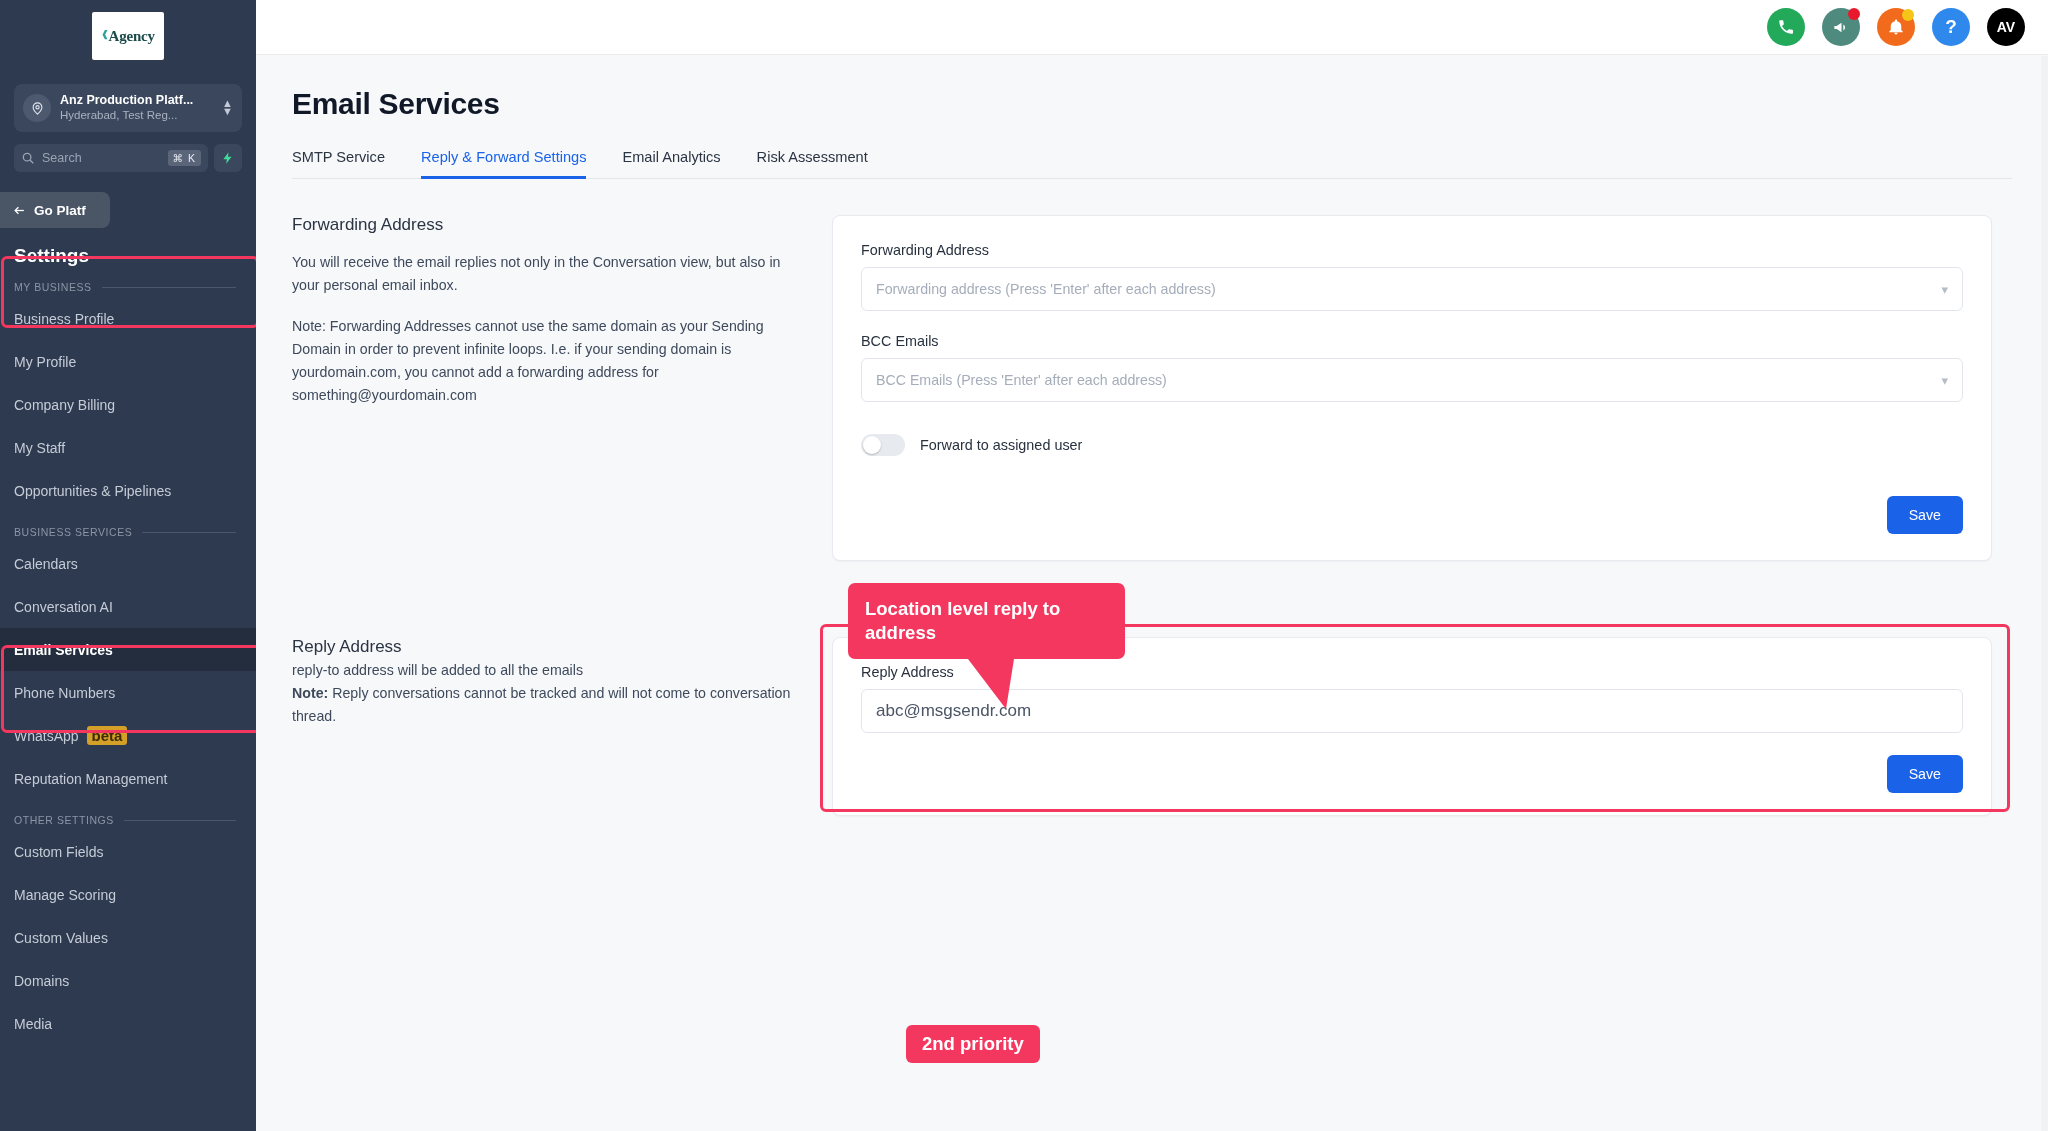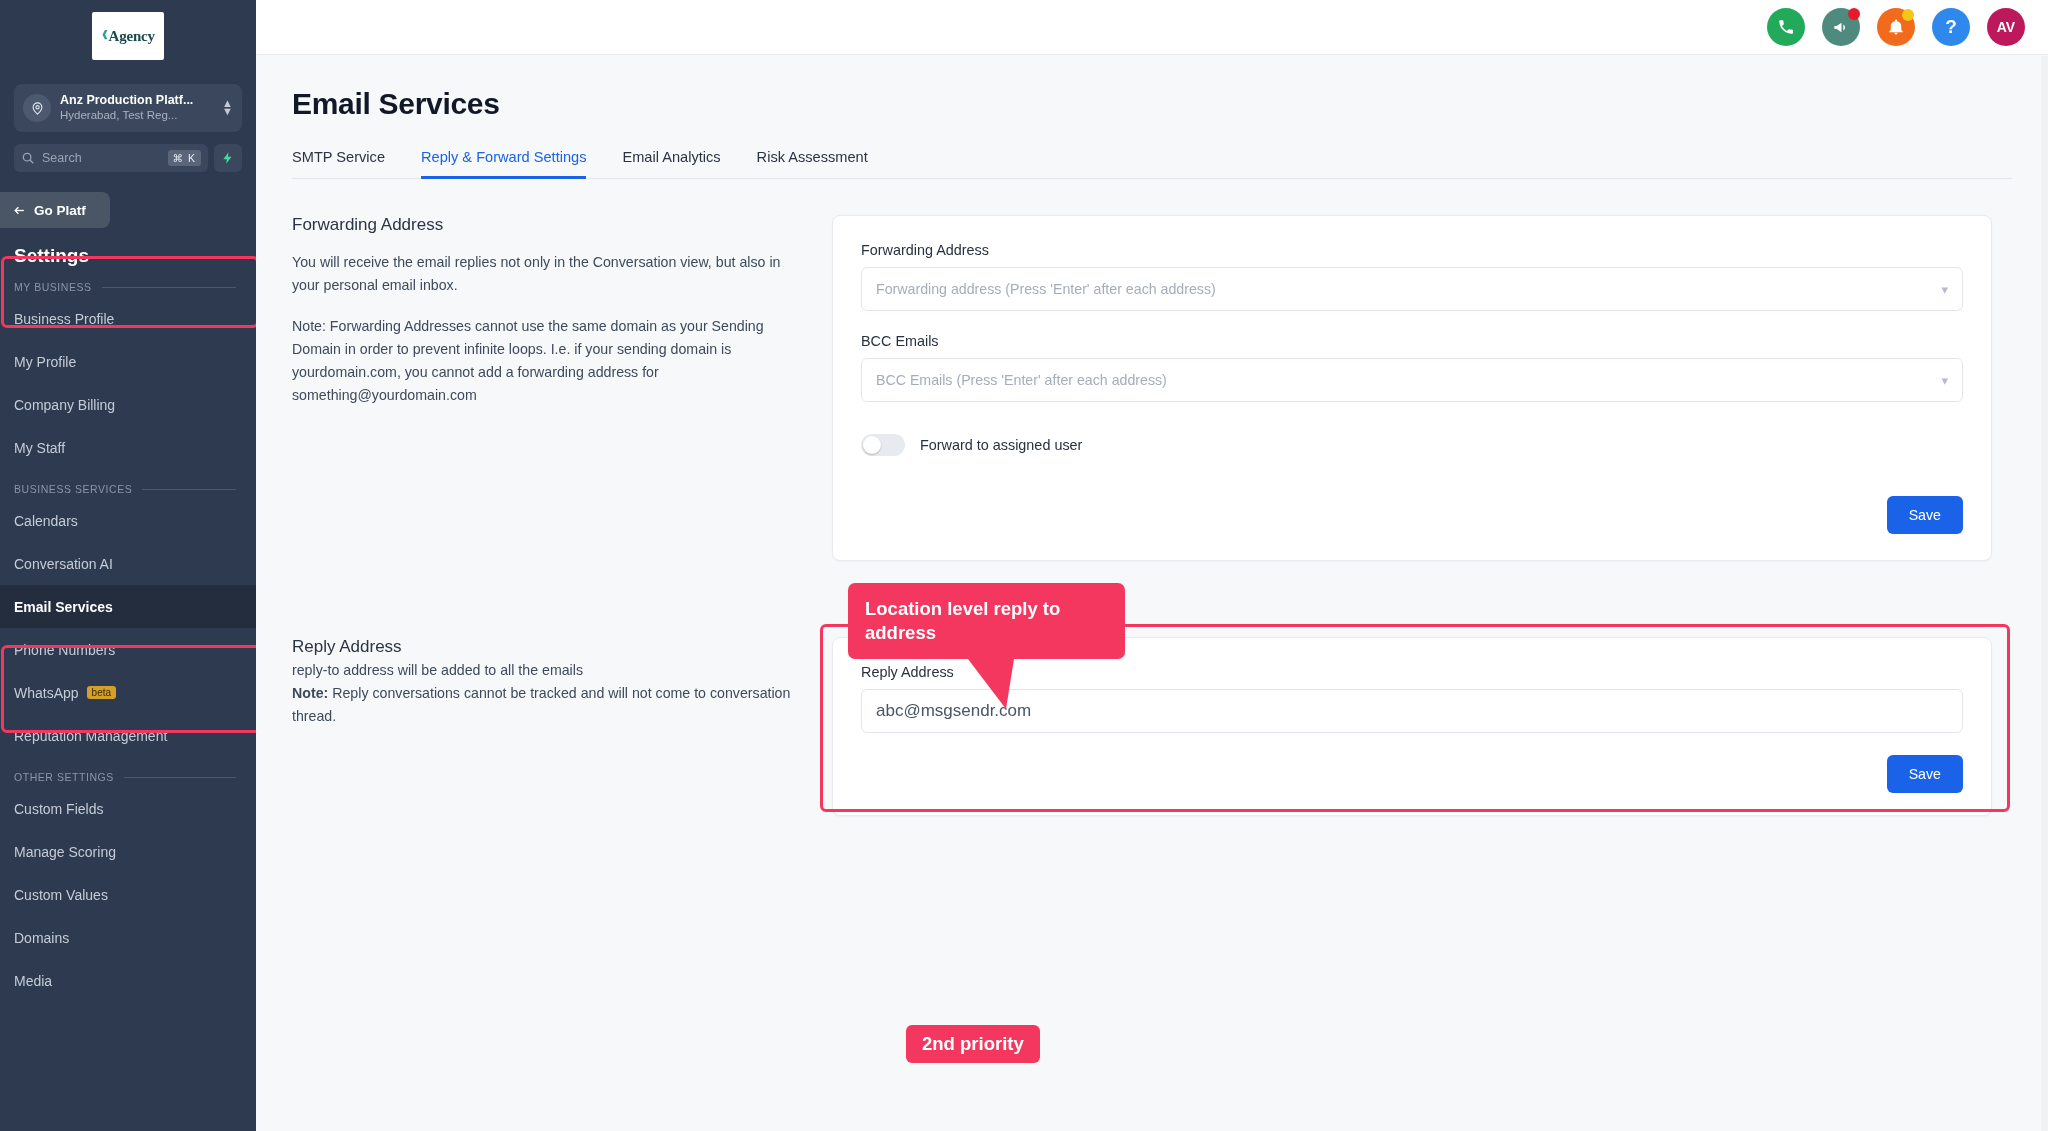--- a/index.html
+++ b/index.html
@@ -91,21 +91,21 @@
     color: #8b95a6; font-size: 10.5px; letter-spacing: 0.55px; white-space: nowrap;
   }
   .sec-head .rule { flex: 1; height: 1px; background: #4b576c; }
 
   .nav-item {
     height: 43px; display: flex; align-items: center; padding-left: 14px;
     color: #c5ccd7; font-size: 14px; gap: 8px;
   }
   .nav-item.active { background: #232d3e; color: #ffffff; font-weight: 700; }
   .beta-badge {
-    background: #d5a028; color: #3d2c06; font-size: 10px; font-weight: 400;
+    background: #d5a028; color: #3d2c06; font-size: 15px; font-weight: 700;
     border-radius: 3px; padding: 1px 5px;
   }
 
   
   .hl { position: absolute; border: 3px solid #f4375f; border-radius: 6px; pointer-events: none; }
   #hl-settings { left: 1px; top: 256px; width: 258px; height: 72px; }
   #hl-email { left: 1px; top: 645px; width: 274px; height: 88px; }
 
   
   .main { flex: 1; height: 1131px; position: relative; background: #f7f8fa; }
@@ -119,21 +119,21 @@
     width: 38px; height: 38px; border-radius: 50%;
     display: flex; align-items: center; justify-content: center;
     position: relative; color: #fff;
   }
   .dot {
     position: absolute; border-radius: 50%; top: 0px; right: 0px;
   }
   .dot.red { width: 12px; height: 12px; background: #e8192c; }
   .dot.yellow { width: 12px; height: 12px; background: #f5c518; right: 1px; top: 1px; }
   .avatar-btn {
-    width: 38px; height: 38px; border-radius: 50%; background: #be185d;
+    width: 38px; height: 38px; border-radius: 50%; background: #000000;
     color: #ffffff; font-size: 14px; font-weight: 700;
     display: flex; align-items: center; justify-content: center;
   }
 
   .content { padding: 32px 0 0 36px; position: relative; height: 1076px; }
   .page-title { font-size: 30px; font-weight: 700; color: #111827; letter-spacing: -0.3px; }
 
   .tabs { display: flex; gap: 36px; margin-top: 28px; border-bottom: 1px solid #e3e6ea; width: 1720px; }
   .tab {
     font-size: 14.6px; color: #2b3443; padding-bottom: 13px; position: relative;
@@ -273,20 +273,23 @@
         <span>Business Profile</span>
       </div>
     <div class="nav-item">
         <span>My Profile</span>
       </div>
     <div class="nav-item">
         <span>Company Billing</span>
       </div>
     <div class="nav-item">
         <span>My Staff</span>
+      </div>
+    <div class="nav-item">
+        <span>Opportunities &amp; Pipelines</span>
       </div>
 
     <div class="sec-head">
       <span>BUSINESS SERVICES</span>
       <div class="rule"></div>
     </div>
     <div class="nav-item">
         <span>Calendars</span>
       </div>
     <div class="nav-item">

